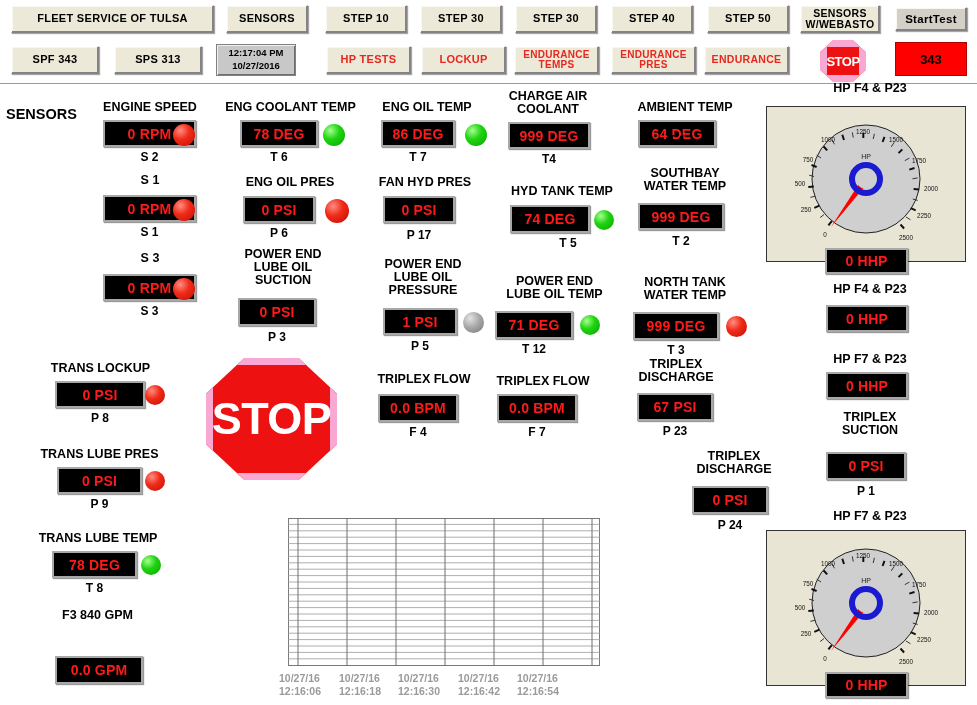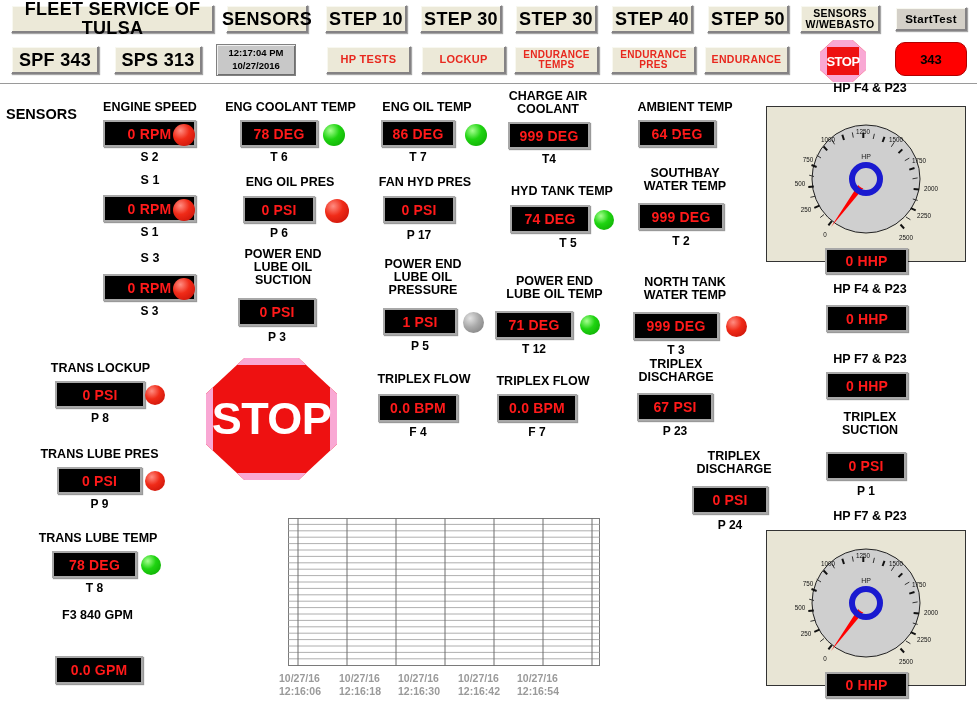--- a/index.html
+++ b/index.html
@@ -18,21 +18,21 @@
   #toolbar { position:absolute; left:0; top:0; width:977px; height:84px; }
   .tbtn {
     position: absolute;
     background: #ece9d8;
     border: 1px solid #848284;
     border-top-color: #ffffff;
     border-left-color: #ffffff;
     box-shadow: inset -1px -1px 0 #848284, inset 1px 1px 0 #f8f8f0, 1px 1px 1px rgba(0,0,0,.35);
     display: flex; align-items: center; justify-content: center;
     text-align: center;
-    font-size: 18px; font-weight: bold; color: #000;
+    font-size: 11px; font-weight: bold; color: #000;
     letter-spacing: .3px;
     line-height: 1.05;
     box-sizing: border-box;
     cursor: default;
   }
   .tbtn.red { color: #e8281e; font-size: 11px; }
   .tbtn.small { font-size: 10.5px; }
   .tbtn.gray { background: #d4d0c8; }
   .clockbox {
     position:absolute;
@@ -150,21 +150,21 @@
   <div class="tbtn red" style="left:514px; top:46px; width:85px; height:28px; white-space:pre-line; font-size:10px;">ENDURANCE
 TEMPS</div>
   <div class="tbtn red" style="left:611px; top:46px; width:85px; height:28px; white-space:pre-line; font-size:10px;">ENDURANCE
 PRES</div>
   <div class="tbtn red" style="left:704px; top:46px; width:85px; height:28px; font-size:10.5px;">ENDURANCE</div>
 
   <div class="stopsign" style="left:820px; top:40px; width:46px; height:42px;">
     <span class="stop-text" style="font-size:13px;">STOP</span>
   </div>
 
-  <div class="redbox" style="left:895px; top:42px; width:72px; height:34px;border-radius:10px;">343</div>
+  <div class="redbox" style="left:895px; top:42px; width:72px; height:34px;">343</div>
 
   <div class="hr-sep"></div>
 </div>
 
 <div class="big-title" style="left:6px; top:106px;">SENSORS</div>
 
 <div class="stopsign" style="left:206px; top:358px; width:131px; height:122px;">
   <span class="stop-text" style="font-size:45px;">STOP</span>
 </div>
 

